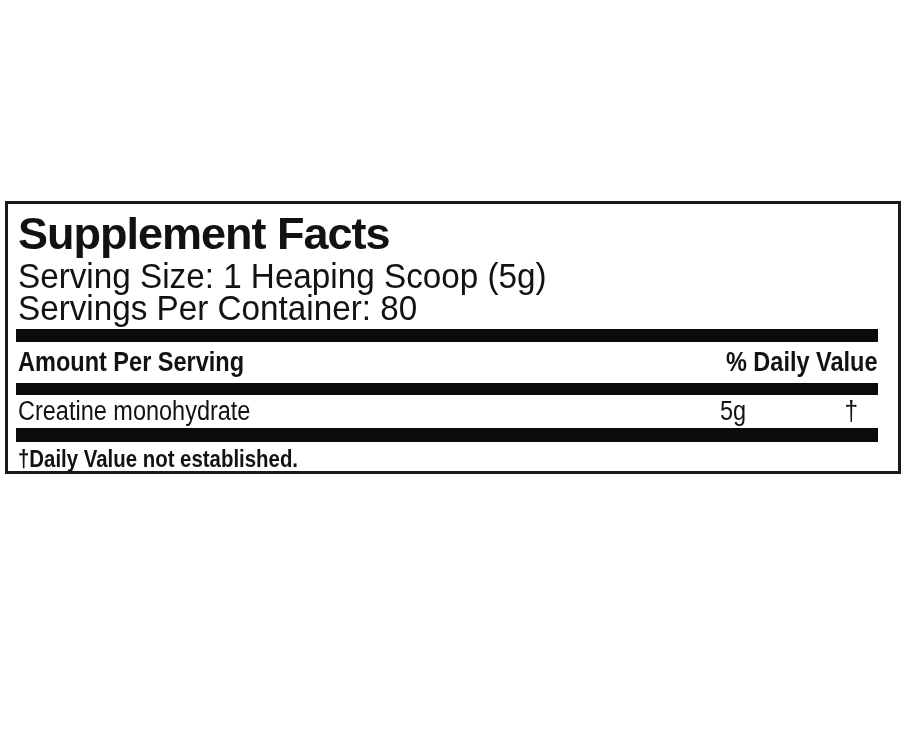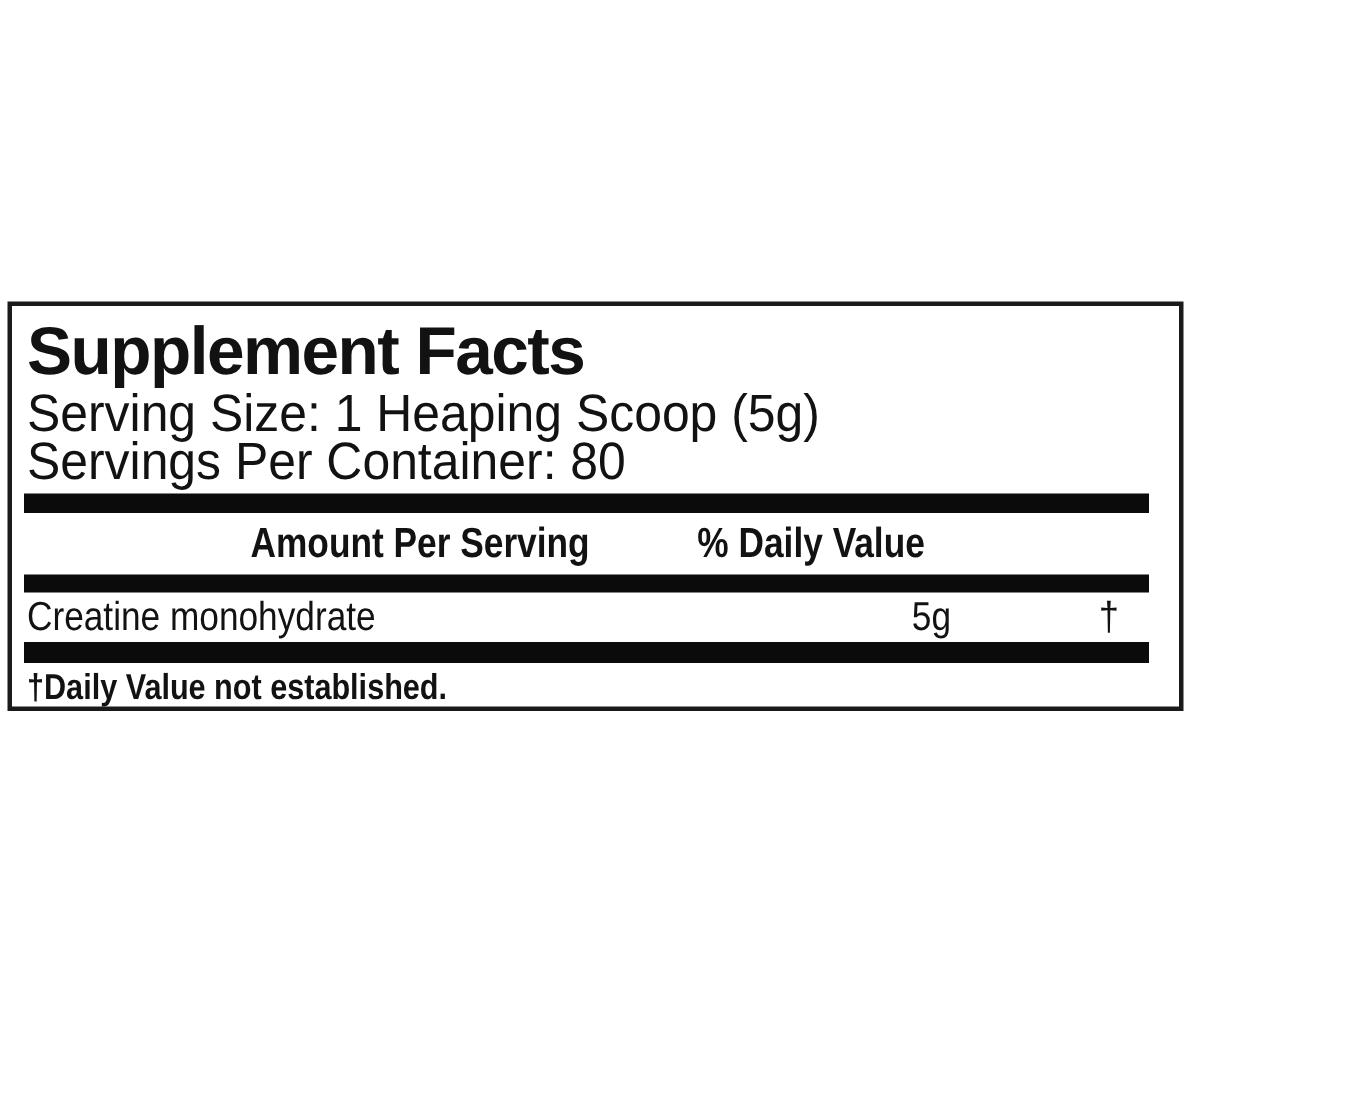--- a/index.html
+++ b/index.html
@@ -14,21 +14,21 @@
     background: var(--bg);
     font-family: "Liberation Sans", sans-serif;
     color: var(--text);
     overflow: hidden;
   }
   .stage { position: relative; width: 908px; height: 737px; background: var(--bg); }
 
   .panel {
     position: absolute;
     left: 5px; top: 201px;
-    width: 784px; height: 273px;
+    width: 896px; height: 273px;
     border: 3px solid var(--border);
     background: var(--bg);
   }
   .panel-inner {
     padding: 0 20px 0 8px; 
   }
 
   .title {
     margin: 6px 0 0 2px;
     font-size: 45px;
@@ -56,21 +56,21 @@
     background: var(--bar);
     width: 100%;
   }
   .bar.thick  { height: 13px; }
   .bar.top    { margin-top: 5px; }
   .bar.mid    { height: 12px; }
   .bar.bottom { height: 14px; }
 
   .header-row {
     display: flex;
-    justify-content: center;
+    justify-content: space-between;
     align-items: center;
     padding: 5px 0 6px 0;
     font-size: 28px;
     line-height: 30px;
     font-weight: 700;
     white-space: nowrap;
   }
   .header-row .left {
     display: inline-block;
     margin-left: 2px;

